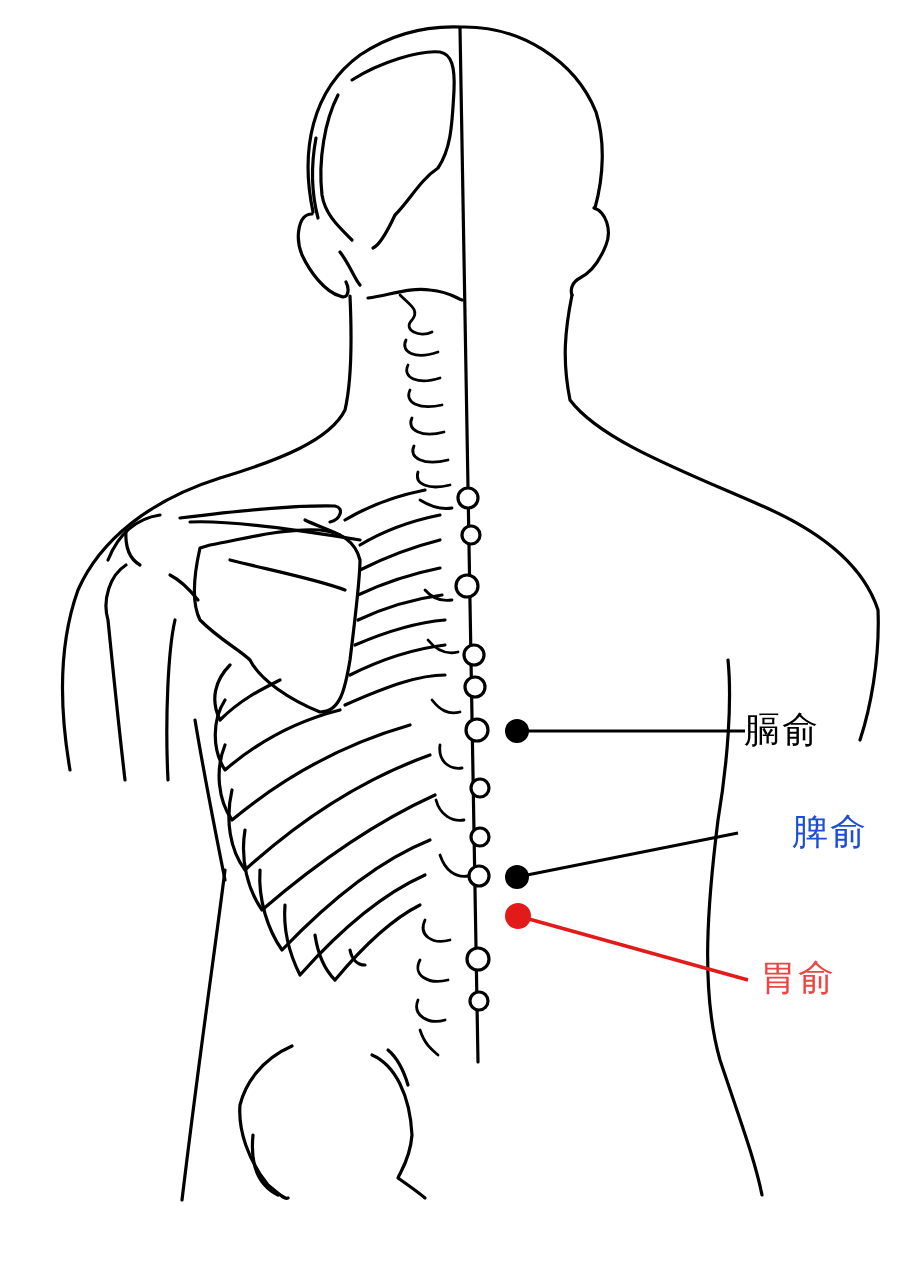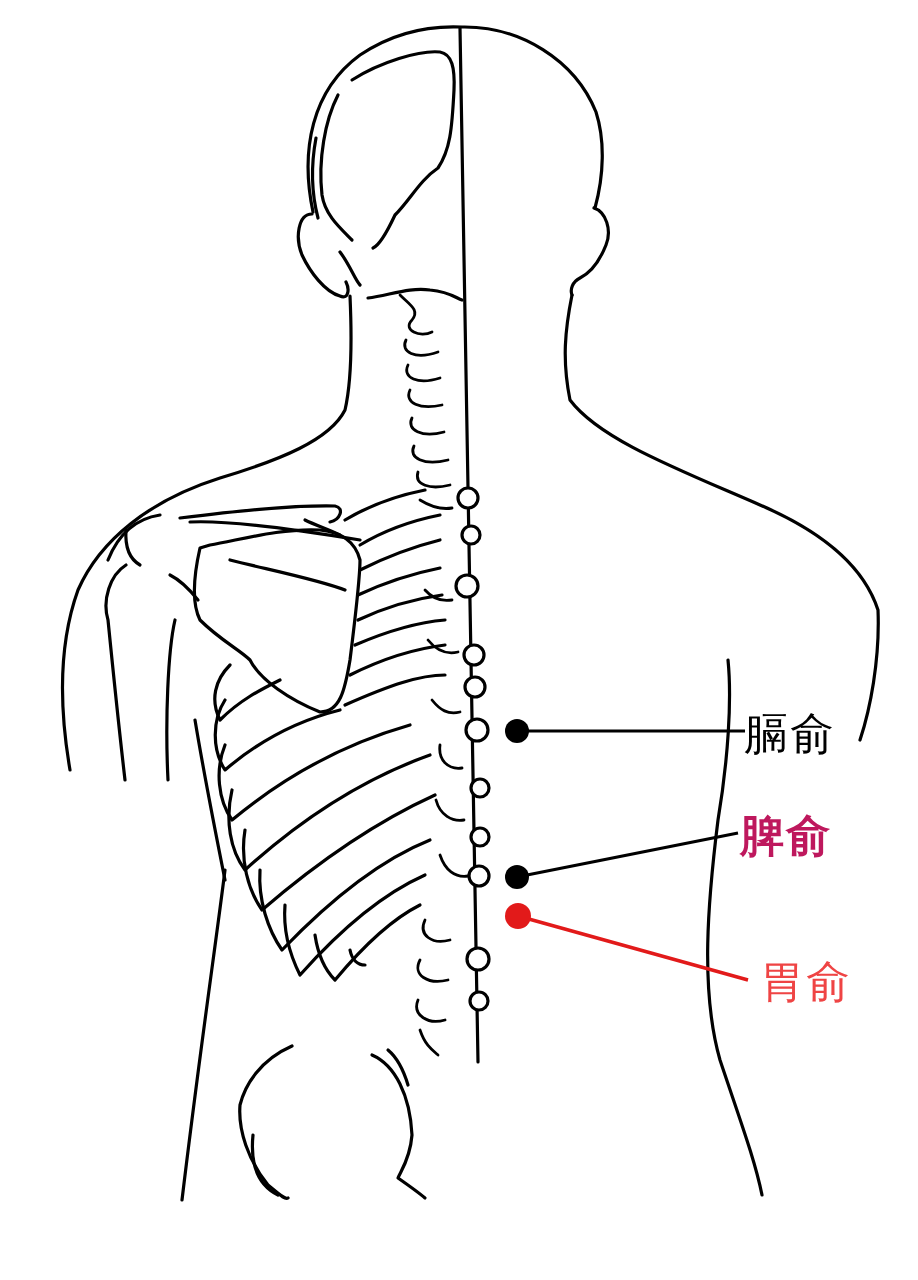--- a/index.html
+++ b/index.html
@@ -4,21 +4,21 @@
   <style>
     html, body { margin: 0; padding: 0; background: #ffffff; }
     body { width: 918px; height: 1280px; position: relative; overflow: hidden; }
     #canvas { position: absolute; left: 0; top: 0; width: 918px; height: 1280px; }
     .ln { fill: none; stroke: #000; stroke-width: 3.2; stroke-linecap: round; stroke-linejoin: round; }
     .ln-thin { fill: none; stroke: #000; stroke-width: 2.8; stroke-linecap: round; stroke-linejoin: round; }
     .vert { fill: #fff; stroke: #000; stroke-width: 3.2; }
     .label {
       position: absolute;
       font-family: "DejaVu Sans", "Liberation Sans", sans-serif;
-      font-size: 44px;
+      font-size: 36px;
       line-height: 1;
       white-space: nowrap;
       letter-spacing: 2px;
     }
   </style>
 </head>
 <body>
 
 <svg id="canvas" viewBox="0 0 918 1280" xmlns="http://www.w3.org/2000/svg">
 
@@ -132,14 +132,14 @@
     <line x1="517" y1="877" x2="738" y2="833" stroke="#000" stroke-width="3.2"></line>
     <circle cx="517" cy="877" r="12" fill="#000"></circle>
   </g>
   <g>
     <line x1="518" y1="916" x2="748" y2="980" stroke="#e21a1a" stroke-width="3.6"></line>
     <circle cx="518" cy="916" r="13" fill="#e21a1a"></circle>
   </g>
 </svg>
 
 <div class="label" style="left:744px; top:712px; color:#000;">膈俞</div>
-<div class="label" style="left:740px; top:814px; color:#be185d;font-weight:bold;">脾俞</div>
+<div class="label" style="left:792px; top:814px; color:#1d4ed8;">脾俞</div>
 <div class="label" style="left:760px; top:960px; color:#ef4444;">胃俞</div>
 
 </body></html>

